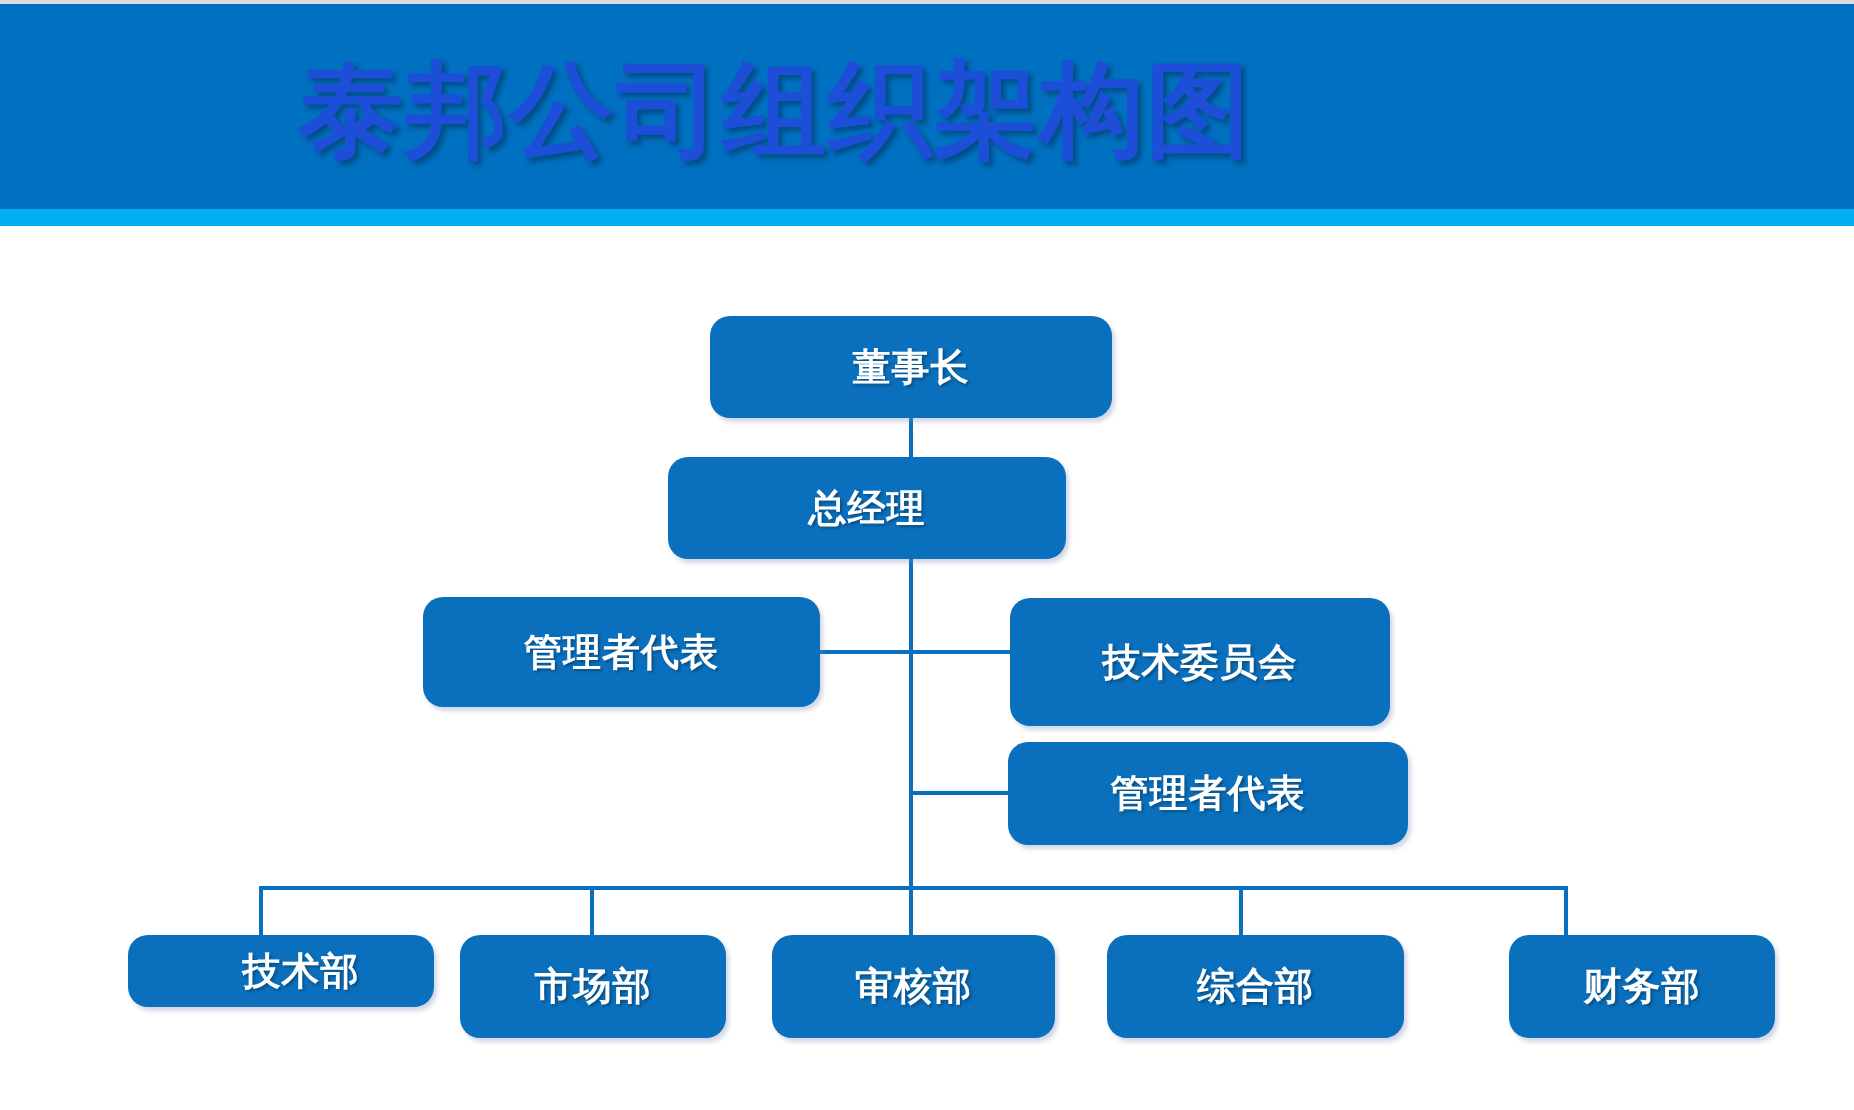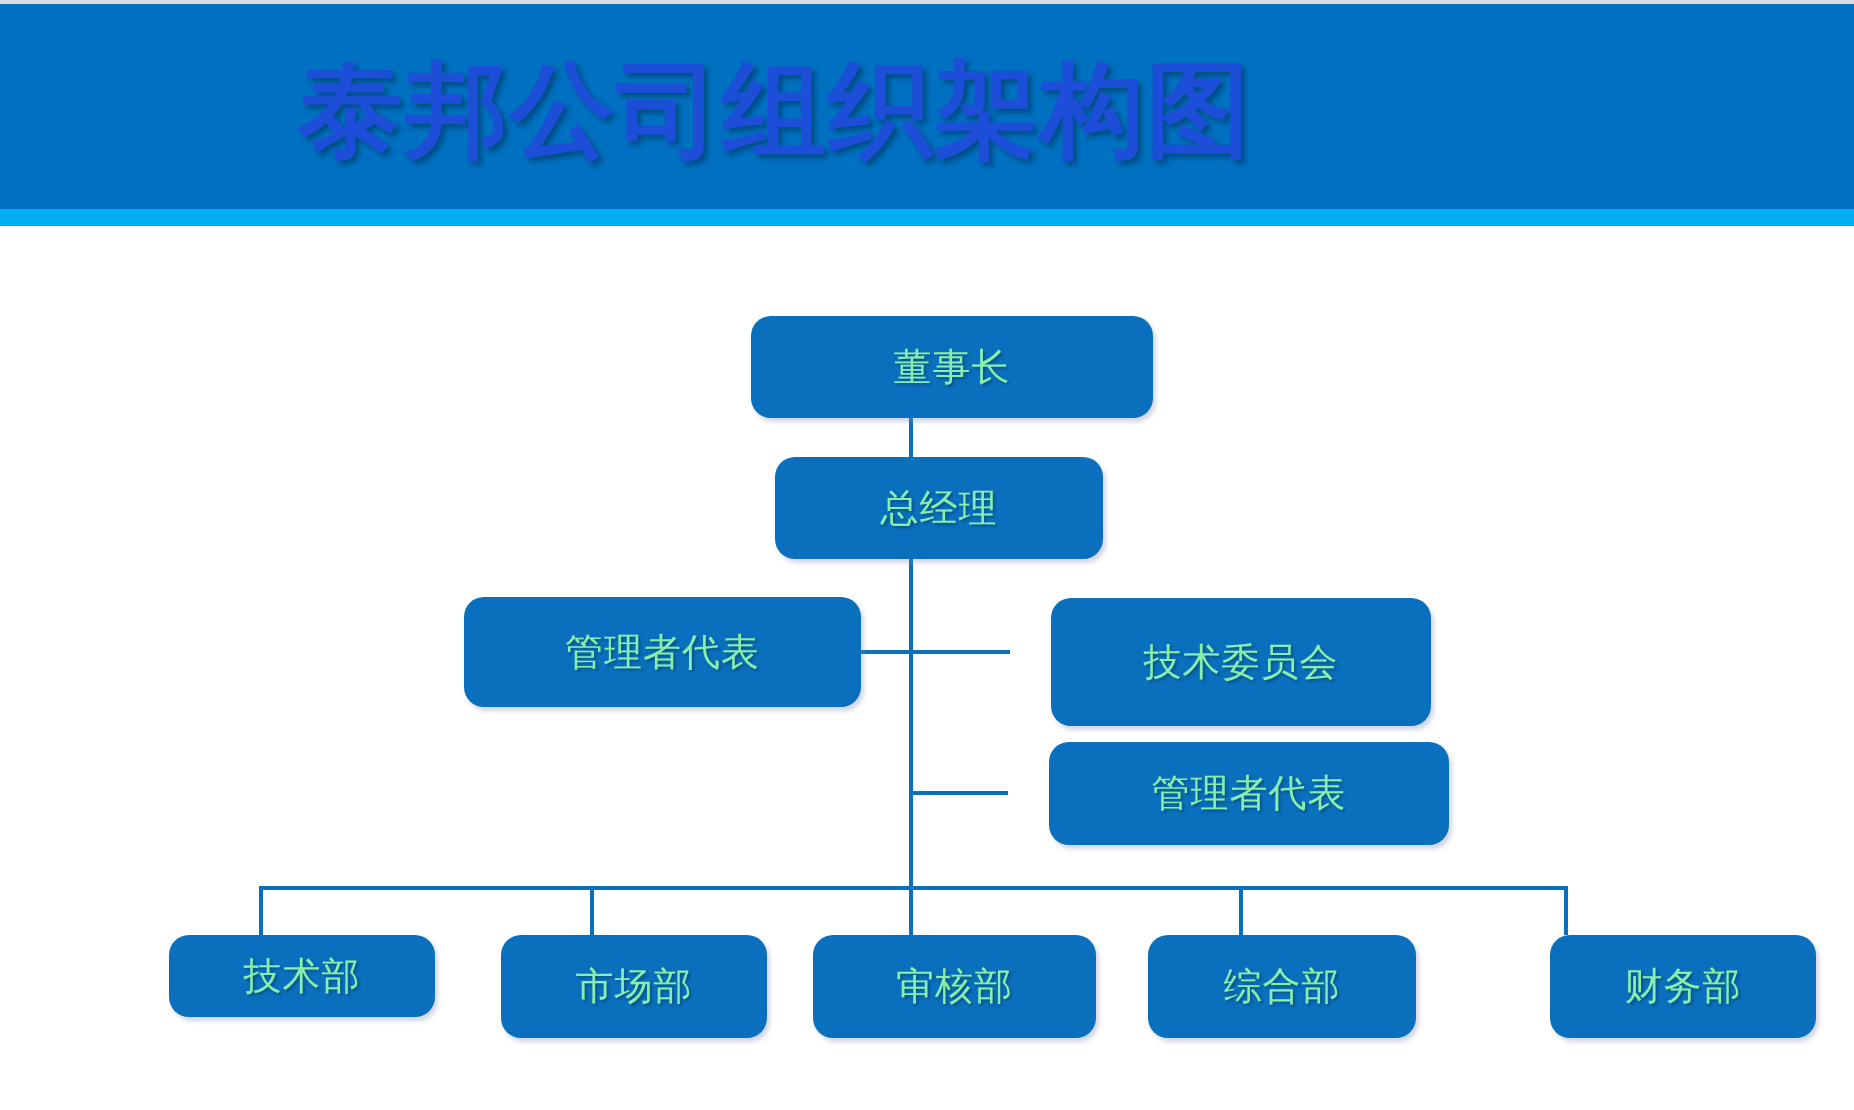--- a/index.html
+++ b/index.html
@@ -44,40 +44,39 @@
     letter-spacing: 2px;
     color: #1d4ed8;
     text-shadow: 4px 4px 5px rgba(0,0,0,0.30);
     white-space: nowrap;
   }
   
   .node {
     position: absolute;
     background: #0a70bd;
     border-radius: 20px;
-    color: #86efac;
-    font-weight: normal;
+    color: #ffffff;
+    font-weight: bold;
     display: flex;
     align-items: center;
     justify-content: center;
     font-size: 38px;
     letter-spacing: 1px;
     text-shadow: 2px 2px 3px rgba(0,0,0,0.30);
     box-shadow: 3px 4px 4px rgba(130,140,180,0.35);
-    margin-left: 41px;
   }
   #node-chairman                  { left: 710px;  top: 316px; width: 402px; height: 102px; }
-  #node-general-manager           { left: 734px;  top: 457px; width: 328px; height: 102px; }
+  #node-general-manager           { left: 668px;  top: 457px; width: 398px; height: 102px; }
   #node-impartiality-committee    { left: 423px;  top: 597px; width: 397px; height: 110px; }
   #node-technical-committee       { left: 1010px; top: 598px; width: 380px; height: 128px; }
   #node-management-representative { left: 1008px; top: 742px; width: 400px; height: 103px; }
-  #node-technology-dept           { left: 128px;  top: 935px; width: 266px; height: 82px; }
+  #node-technology-dept           { left: 128px;  top: 935px; width: 266px; height: 72px; padding-left: 40px; }
   #node-marketing-dept            { left: 460px;  top: 935px; width: 266px; height: 103px; }
   #node-audit-dept                { left: 772px;  top: 935px; width: 283px; height: 103px; }
-  #node-general-affairs-dept      { left: 1107px; top: 935px; width: 268px; height: 103px; }
+  #node-general-affairs-dept      { left: 1107px; top: 935px; width: 297px; height: 103px; }
   #node-finance-dept              { left: 1509px; top: 935px; width: 266px; height: 103px; }
   
   .line {
     position: absolute;
     background: #0a70bd;
   }
   #line-chairman-gm        { left: 909px; top: 418px; width: 4px;    height: 39px;  }
   #line-gm-trunk           { left: 909px; top: 559px; width: 4px;    height: 376px; }
   #line-impartiality       { left: 820px; top: 650px; width: 91px;   height: 4px;   }
   #line-tech-committee     { left: 911px; top: 650px; width: 99px;   height: 4px;   }

